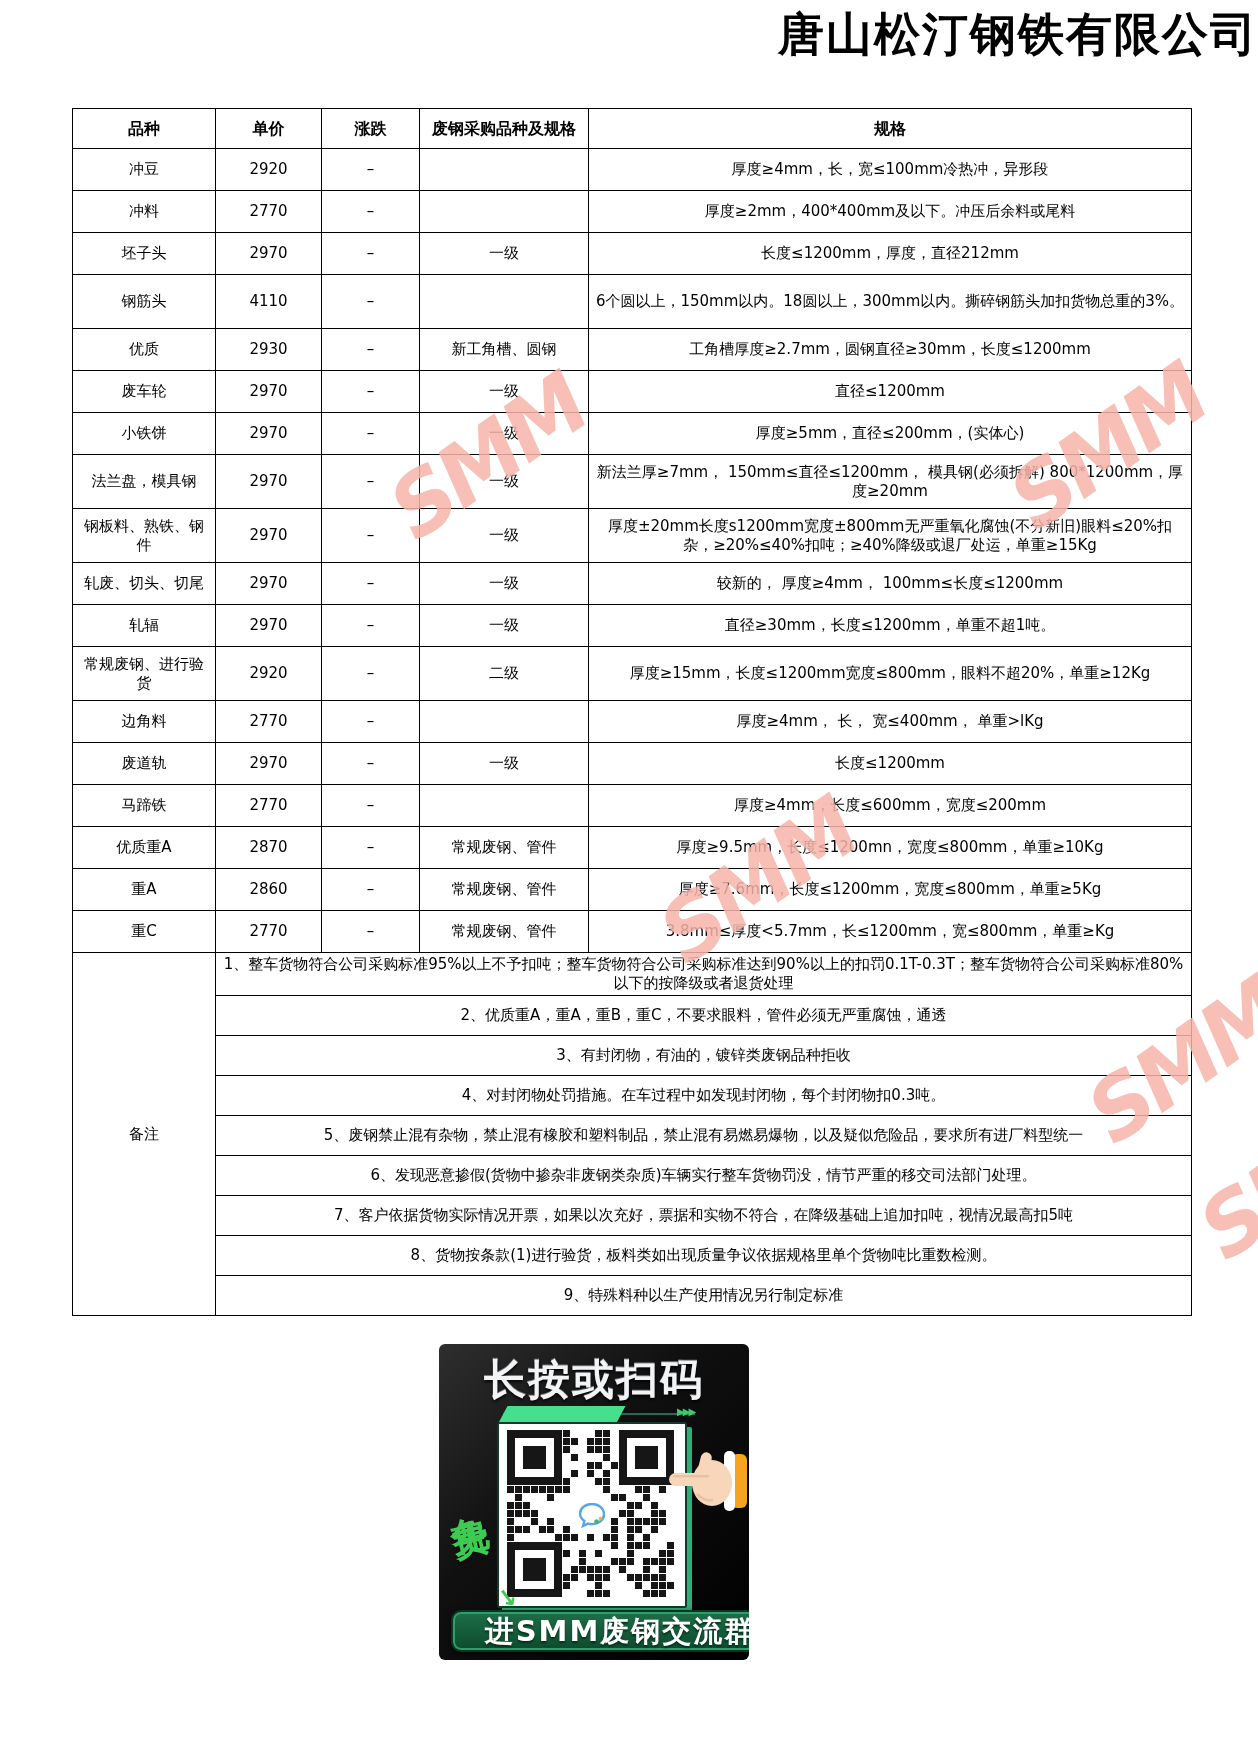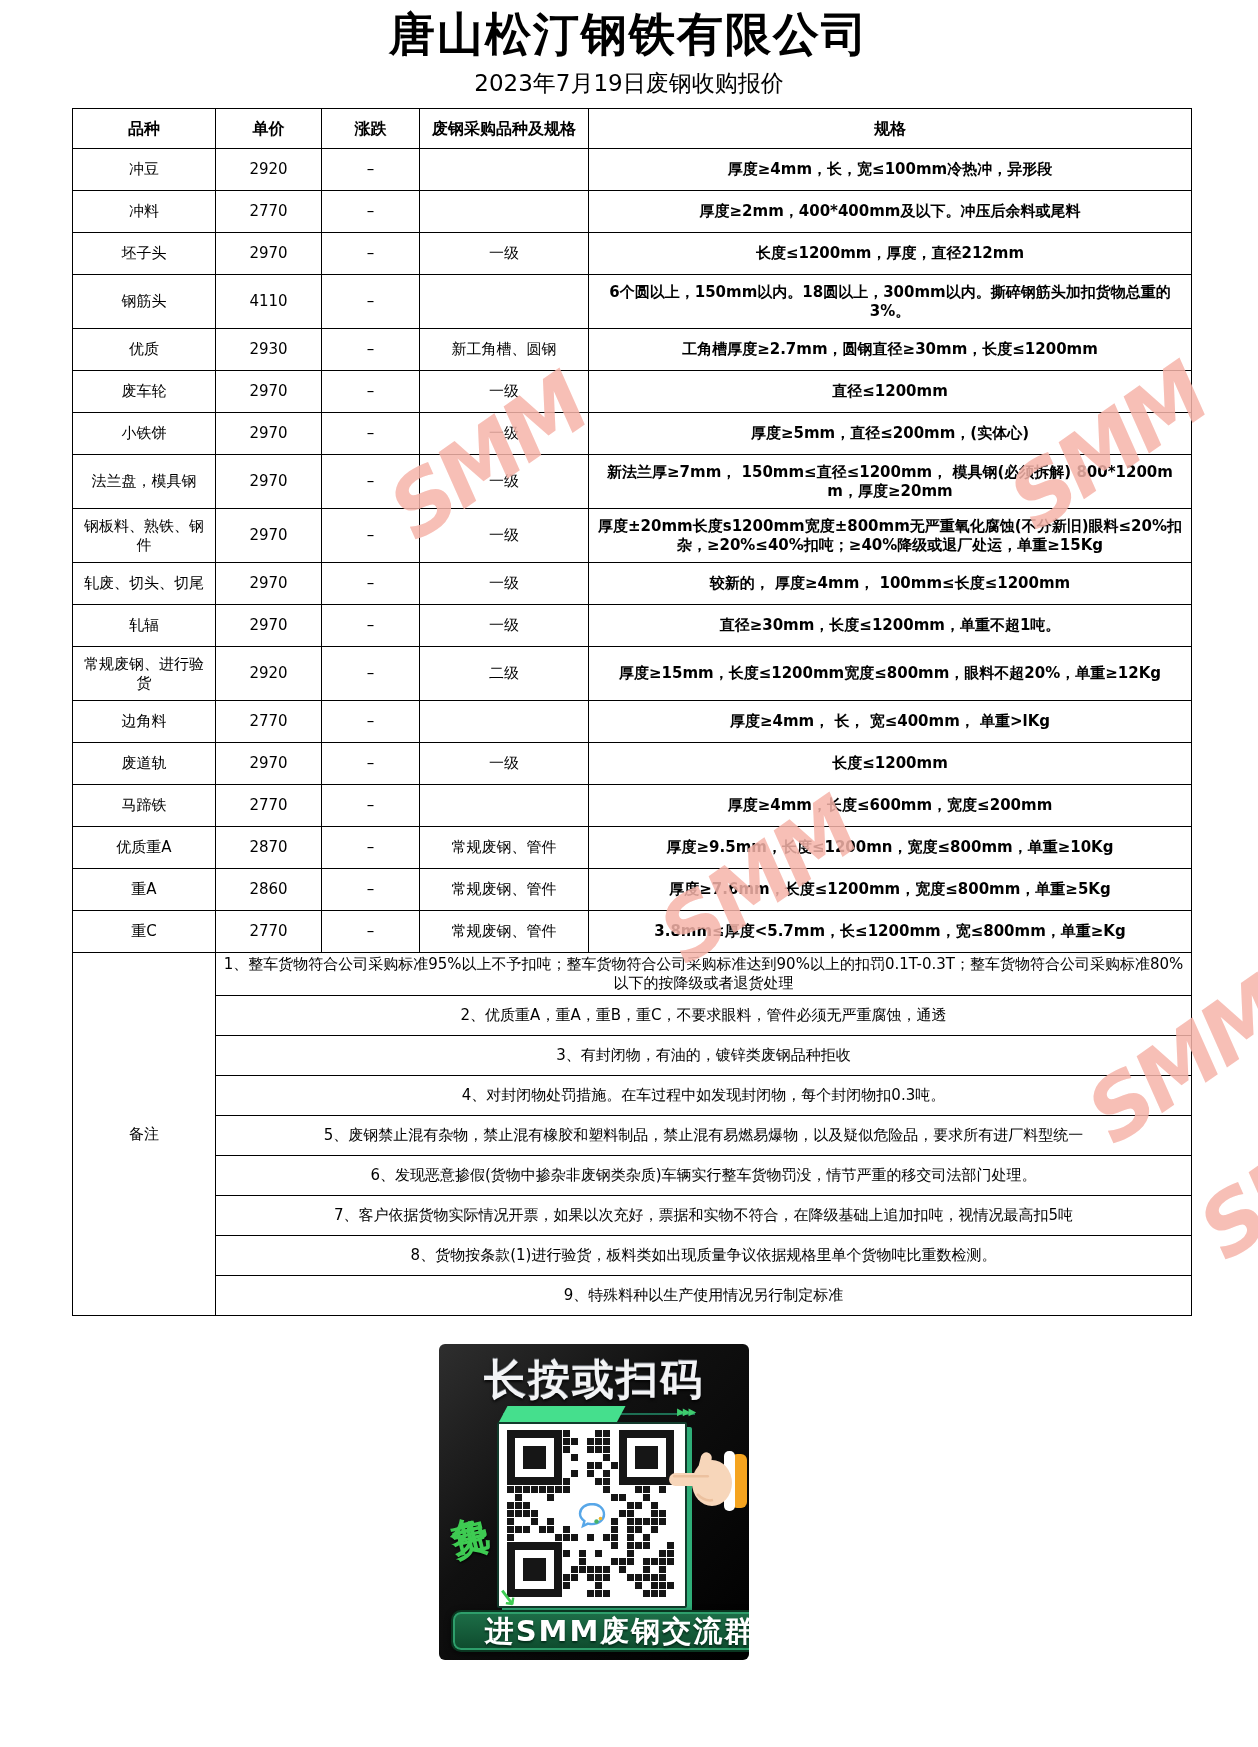--- a/index.html
+++ b/index.html
@@ -3,41 +3,41 @@
 <meta charset="utf-8">
 <style>
   html,body{margin:0;padding:0;background:#fff;}
   .page{
     position:relative;width:1258px;height:1747px;margin:0 auto;
     background:#ffffff;overflow:hidden;
     font-family:"DejaVu Sans","Liberation Sans",sans-serif;color:#000;
   }
   
   .main-title{
-    position:absolute;top:4px;left:0;width:100%;text-align:center;
+    position:absolute;top:4px;left:0;width:100%;text-align:right;
     font-size:46px;font-weight:900;letter-spacing:2px;color:#000;
   }
   .sub-title{
     position:absolute;top:68px;left:0;width:100%;text-align:center;
     font-size:23px;font-weight:500;color:#000;
   }
   
   table.price{
     position:absolute;left:72px;top:108px;width:1119px;
     border-collapse:collapse;table-layout:fixed;background:transparent;
   }
   table.price th,table.price td{
     border:1.6px solid #000;text-align:center;vertical-align:middle;
     padding:2px 6px;font-size:15px;line-height:19px;word-break:break-all;
   }
   table.price thead tr{height:40px;}
   table.price th{font-size:16px;font-weight:700;}
   tbody.data tr{height:42px;}
   tbody.data tr.tall{height:54px;}
-  td.c-spec{padding:2px 10px;font-weight:bold;}
+  td.c-spec{padding:2px 10px;}
   tbody.remarks tr{height:40px;}
   td.r-label{font-size:15px;margin-top:30px;}
   td.r-text{text-align:left;padding:4px 10px 4px 12px;line-height:22px;}
   
   .wm{
     position:absolute;z-index:5;pointer-events:none;
     font-weight:900;font-style:italic;font-size:84px;letter-spacing:-4px;
     color:#f6b4aa;opacity:.85;transform:rotate(-35deg);
   }
   
@@ -92,21 +92,20 @@
     position:absolute;top:1688px;left:0;width:100%;text-align:center;
     font-size:21px;font-weight:700;color:#111;
   }
 </style>
 </head>
 <body>
 
 <div class="page">
 
   <div class="main-title">唐山松汀钢铁有限公司</div>
-  <div class="sub-title">2023年7月19日废钢收购报价</div>
 
   <table class="price">
     <colgroup>
       <col style="width:143px">
         <col style="width:106px">
         <col style="width:98px">
       <col style="width:169px">
         <col style="width:603px">
     </colgroup>
     <thead>

